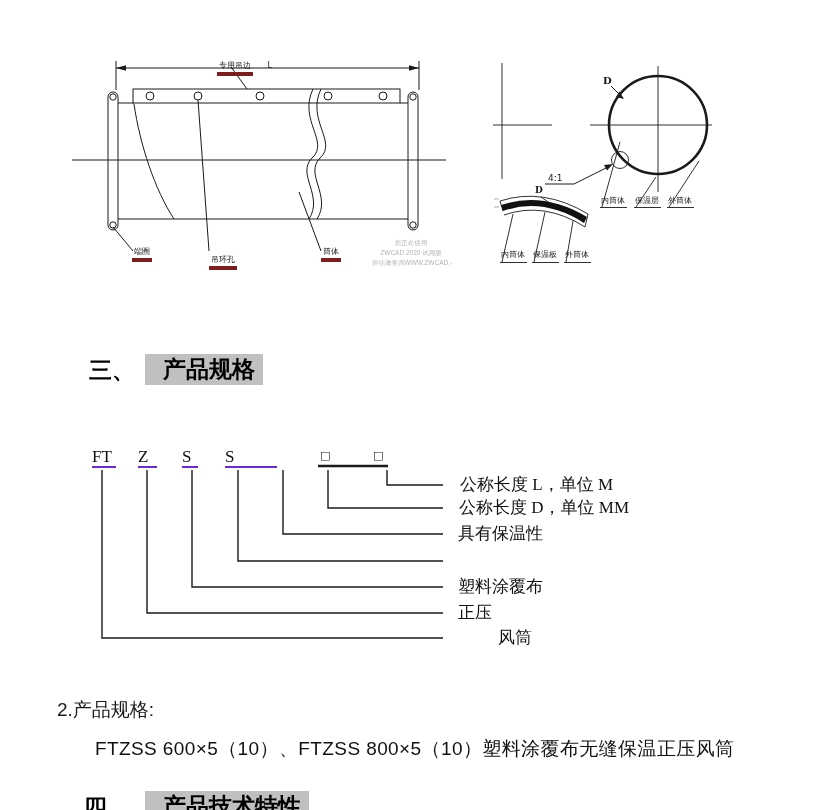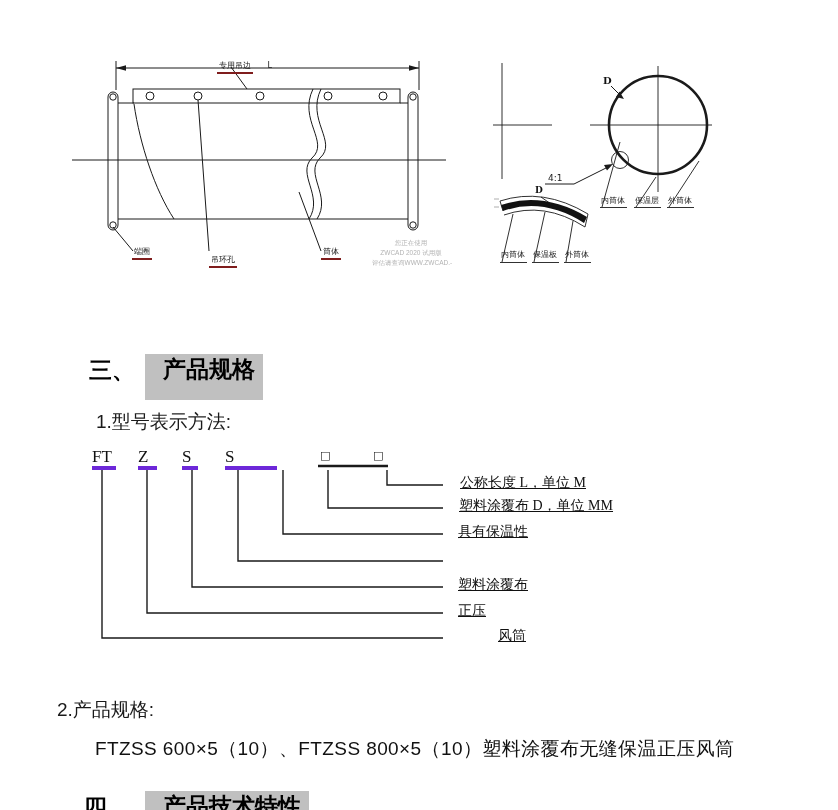--- a/index.html
+++ b/index.html
@@ -2,32 +2,32 @@
 <html><head>
 <meta charset="utf-8">
 <style>
   html,body{margin:0;padding:0;background:#fff;}
   .page{position:relative;width:838px;height:810px;background:#ffffff;overflow:hidden;
         font-family:"Liberation Sans",sans-serif;color:#1a1a1a;}
   .abs{position:absolute;white-space:nowrap;}
   svg.lines{position:absolute;left:0;top:0;pointer-events:none;}
   
   .cad{font-family:"DejaVu Sans",sans-serif;font-size:8px;color:#222;line-height:1;}
-  .cad-u{border-bottom:2px solid #7f1d1d;padding:0 2px 2px 2px;}
+  .cad-u{border-bottom:4px solid #7f1d1d;padding:0 2px 2px 2px;}
   .cadD{font-family:"DejaVu Serif",serif;font-weight:bold;font-size:10px;color:#111;line-height:1;}
   .wm{font-size:6.5px;line-height:1.5;color:#b3b3b3;text-align:center;width:78px;}
   
   .h-num{font-size:23px;font-weight:bold;color:#000;}
-  .hl{background:#c0c0c0;padding:2px 8px 18px 18px;font-size:23px;font-weight:bold;color:#000;}
+  .hl{background:#c0c0c0;padding:2px 8px 3px 18px;font-size:23px;font-weight:bold;color:#000;}
   .sub{font-size:19px;color:#1a1a1a;}
   
   .code{font-family:"Liberation Serif",serif;font-size:17px;color:#111;
-        border-bottom:4px solid #6d28d9;line-height:19px;text-align:left;}
+        border-bottom:2px solid #6d28d9;line-height:19px;text-align:left;}
   .box{font-family:"DejaVu Sans",sans-serif;font-size:11px;color:#111;line-height:1;}
-  .branch{font-family:"Liberation Serif",serif;font-size:14px;color:#111;line-height:1.2;text-decoration:underline;}
+  .branch{font-family:"Liberation Serif",serif;font-size:17px;color:#111;line-height:1.2;}
   .specline{font-size:19px;letter-spacing:0.4px;color:#111;}
 </style>
 </head>
 <body>
 
 <div class="page">
 
   <svg class="lines" width="838" height="810" viewBox="0 0 838 810">
     <g stroke="#1a1a1a" stroke-width="1" fill="none">
 
@@ -115,31 +115,30 @@
   <div class="abs cadD" style="left:535px;top:186px;font-size:9px;">D</div>
   <div class="abs cad" style="left:501px;top:251px;">内筒体</div>
   <div class="abs cad" style="left:533px;top:251px;">保温板</div>
   <div class="abs cad" style="left:565px;top:251px;">外筒体</div>
 
   <div class="abs h-num" style="left:89px;top:355px;">三、</div>
   <div class="abs" style="left:145px;top:354px;">
     <span class="hl">产品规格</span>
   </div>
 
-  <div class="abs sub" style="left:96px;top:409px;">1.型号表示方法:</div>
 
   <div class="abs code" style="left:92px;top:447px;width:24px;">FT</div>
   <div class="abs code" style="left:138px;top:447px;width:19px;">Z</div>
   <div class="abs code" style="left:182px;top:447px;width:16px;">S</div>
   <div class="abs code" style="left:225px;top:447px;width:52px;">S</div>
   <div class="abs box" style="left:320px;top:450px;">□</div>
   <div class="abs box" style="left:373px;top:450px;">□</div>
 
   <div class="abs branch" style="left:460px;top:475px;">公称长度 L，单位 M</div>
-  <div class="abs branch" style="left:459px;top:498px;">塑料涂覆布 D，单位 MM</div>
+  <div class="abs branch" style="left:459px;top:498px;">公称长度 D，单位 MM</div>
   <div class="abs branch" style="left:458px;top:504px;margin-top:20px;">具有保温性</div>
   <div class="abs branch" style="left:458px;top:577px;">塑料涂覆布</div>
   <div class="abs branch" style="left:458px;top:603px;">正压</div>
   <div class="abs branch" style="left:458px;top:628px;margin-left:40px;">风筒</div>
 
   <div class="abs sub" style="left:57px;top:697px;">2.产品规格:</div>
   <div class="abs specline" style="left:95px;top:736px;">FTZSS 600×5（10）、FTZSS 800×5（10）塑料涂覆布无缝保温正压风筒</div>
 
   <div class="abs h-num" style="left:84px;top:792px;">四、</div>
   <div class="abs" style="left:145px;top:791px;">

